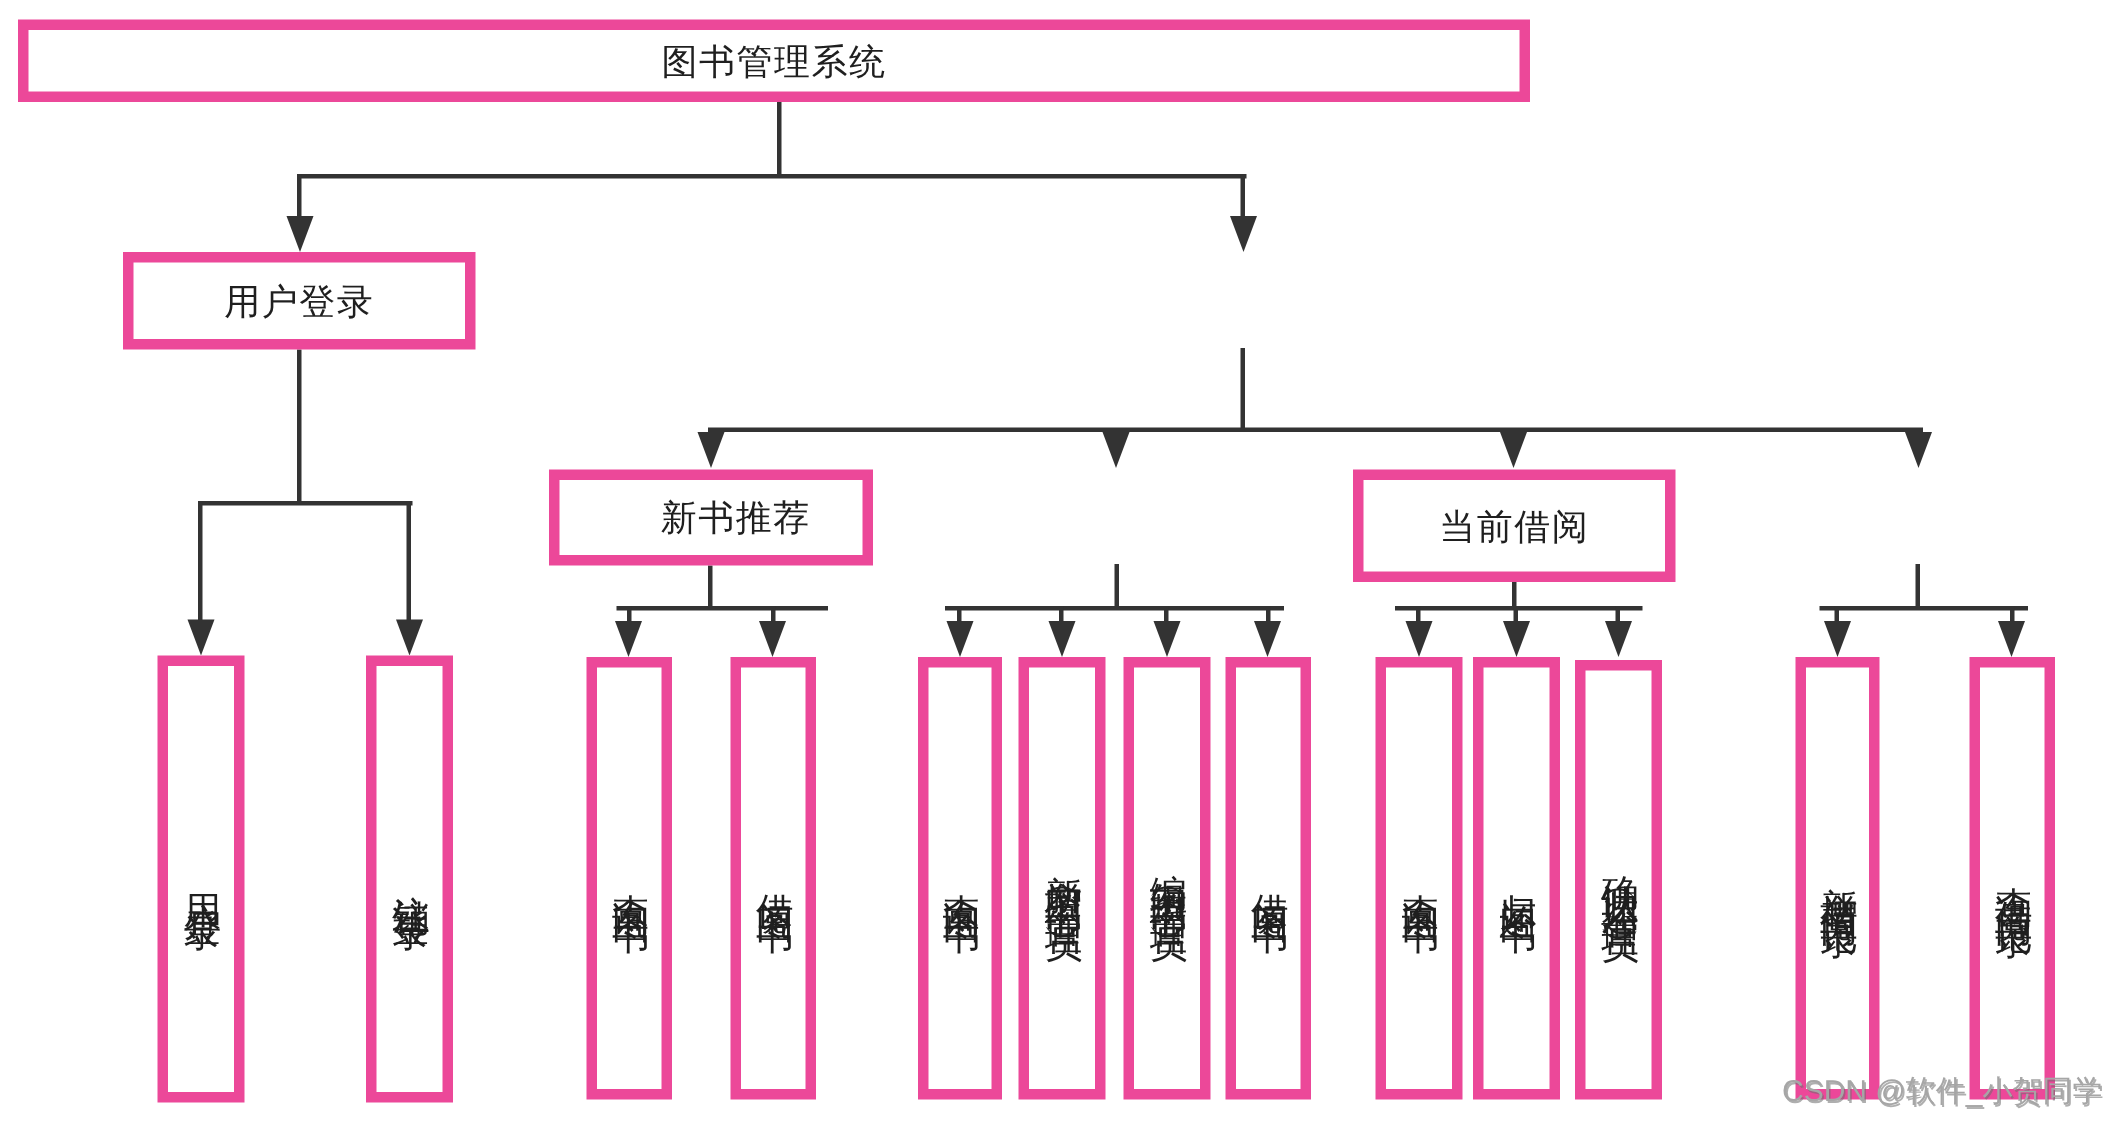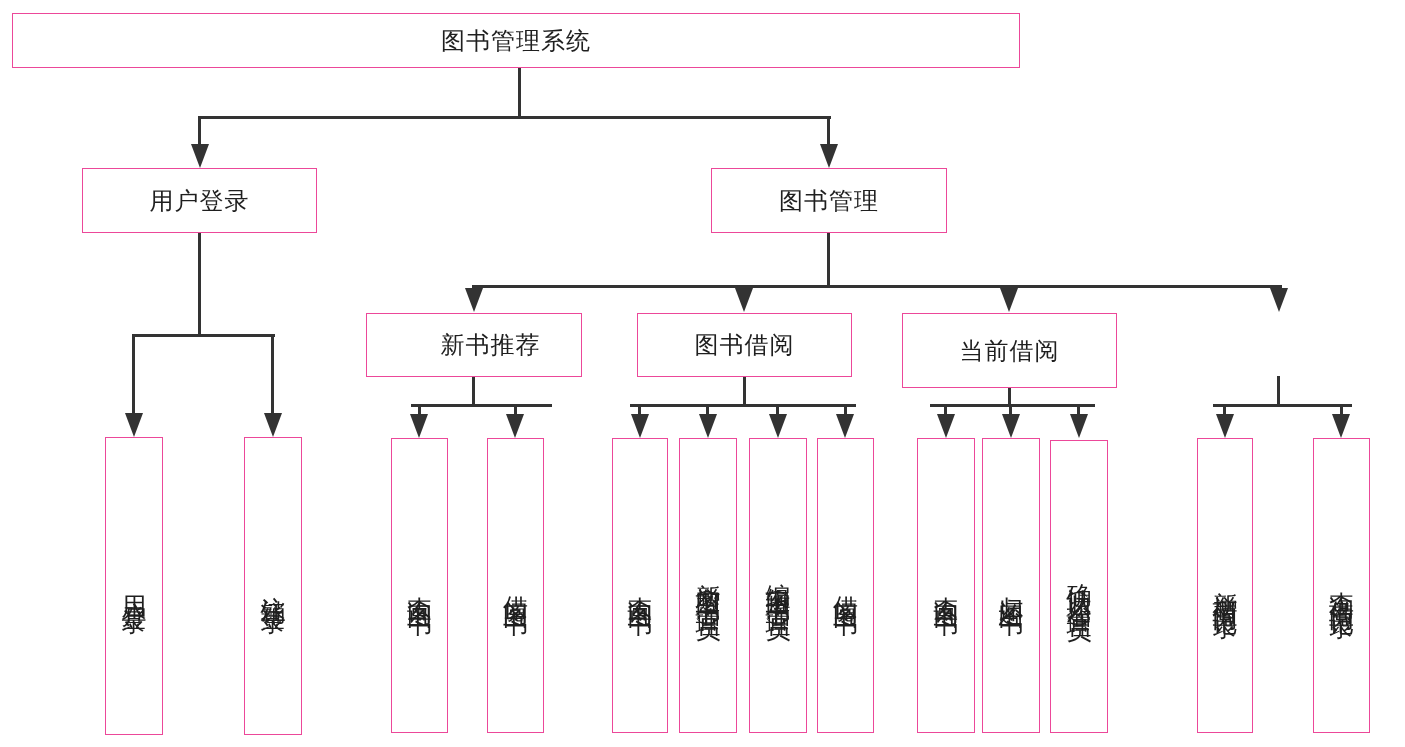--- a/index.html
+++ b/index.html
@@ -7,21 +7,21 @@
     position: relative;
     width: 1405px;
     height: 747px;
     background: #ffffff;
     font-family: "Liberation Sans", "DejaVu Sans", sans-serif;
     overflow: hidden;
   }
   .box {
     position: absolute;
     background: #ffffff;
-    border: 1px solid #ec4899;
+    border: 7px solid #ec4899;
     box-sizing: border-box;
     display: flex;
     align-items: center;
     justify-content: center;
     color: #1f1f1f;
   }
   .box.h { font-size: 24px; letter-spacing: 1px; white-space: nowrap; }
   .box.v span {
     writing-mode: vertical-rl;
     text-orientation: mixed;
@@ -108,29 +108,23 @@
   <div class="arrow" style="left:1216px; top:414px;"></div>
   <div class="arrow" style="left:1332px; top:414px;"></div>
 
   <div class="box h" style="left:12px; top:13px; width:1008px; height:55px;">
     <span>图书管理系统</span>
   </div>
 
   <div class="box h" style="left:82px; top:168px; width:235px; height:65px;">
     <span>用户登录</span>
   </div>
-  <div class="box h" style="left:711px; top:168px; width:236px; height:65px;">
-    <span>图书管理</span>
-  </div>
 
   <div class="box h" style="left:366px; top:313px; width:216px; height:64px;padding-left:33px;">
     <span>新书推荐</span>
-  </div>
-  <div class="box h" style="left:637px; top:313px; width:215px; height:64px;">
-    <span>图书借阅</span>
   </div>
   <div class="box h" style="left:902px; top:313px; width:215px; height:75px;">
     <span>当前借阅</span>
   </div>
 
   <div class="box v" style="left:105px; top:437px; width:58px; height:298px;">
     <span>用户登录</span>
   </div>
   <div class="box v" style="left:244px; top:437px; width:58px; height:298px;">
     <span>注销登录</span>
@@ -166,14 +160,15 @@
     <span>确认归还（管理员）</span>
   </div>
 
   <div class="box v" style="left:1197px; top:438px; width:56px; height:295px;">
     <span>新增借阅记录</span>
   </div>
   <div class="box v" style="left:1313px; top:438px; width:57px; height:295px;">
     <span>查询借阅记录</span>
   </div>
 
+  <div class="watermark">CSDN @软件_小贺同学</div>
 
 </div>
 
 </body></html>

